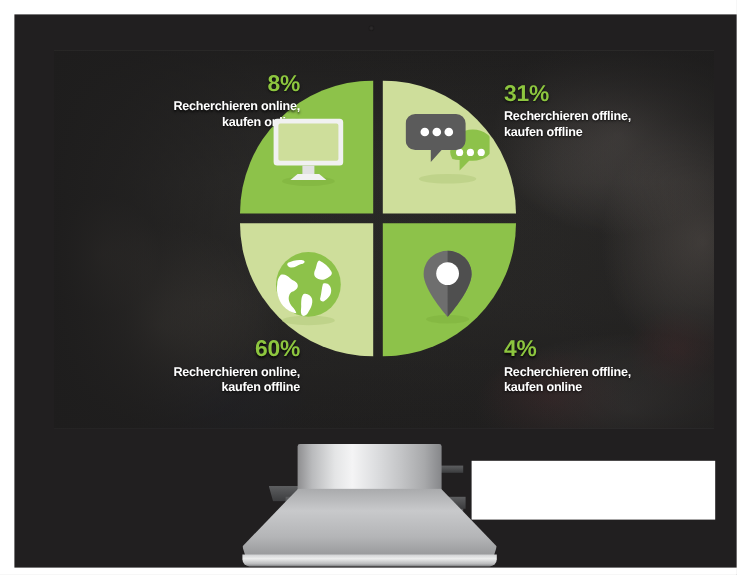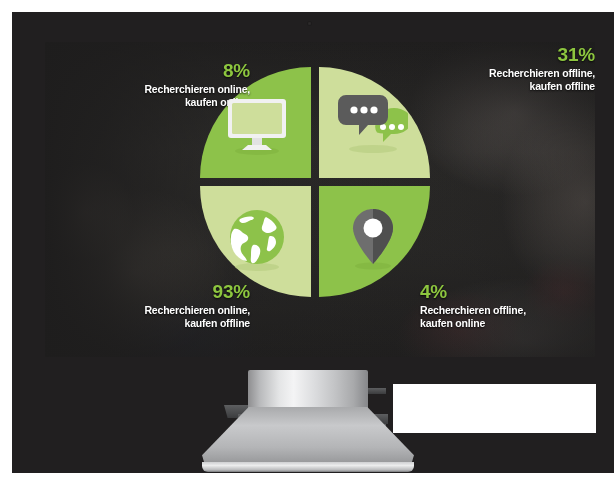--- a/index.html
+++ b/index.html
@@ -125,21 +125,21 @@
   .label .pct {
     display: block;
     color: #8DC63F;
     font-size: 19px;
     line-height: 23px;
     font-weight: bold;
     margin-bottom: 1px;
     text-shadow: 0 1px 2px rgba(0,0,0,0.8);
   }
   #label-tl { left: 60px;  top: 17px;  width: 145px; text-align: right; }
-  #label-tr { left: 375px; top: 1px;  width: 175px; text-align: right; }
+  #label-tr { left: 375px; top: 25px;  width: 175px; text-align: left; }
   #label-bl { left: 55px;  top: 238px; width: 150px; text-align: right; }
   #label-br { left: 375px; top: 238px; width: 175px; text-align: left; }
 
   
   #stand-neck {
     position: absolute;
     left: 236px;
     top: 358px;
     width: 120px;
     height: 46px;
@@ -265,21 +265,21 @@
       <span>kaufen online</span>
     </div>
 
     <div class="label" id="label-tr">
       <span class="pct">31%</span>
       <span>Recherchieren offline,</span><br>
       <span>kaufen offline</span>
     </div>
 
     <div class="label" id="label-bl">
-      <span class="pct">93%</span>
+      <span class="pct">60%</span>
       <span>Recherchieren online,</span><br>
       <span>kaufen offline</span>
     </div>
 
     <div class="label" id="label-br">
       <span class="pct">4%</span>
       <span>Recherchieren offline,</span><br>
       <span>kaufen online</span>
     </div>
   </div>

